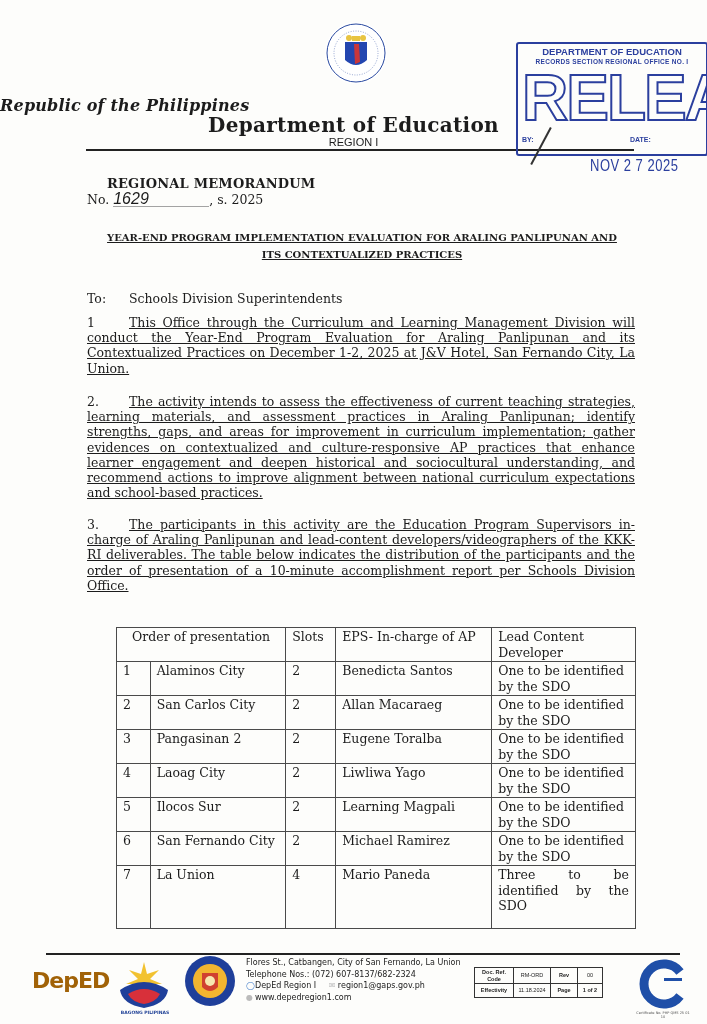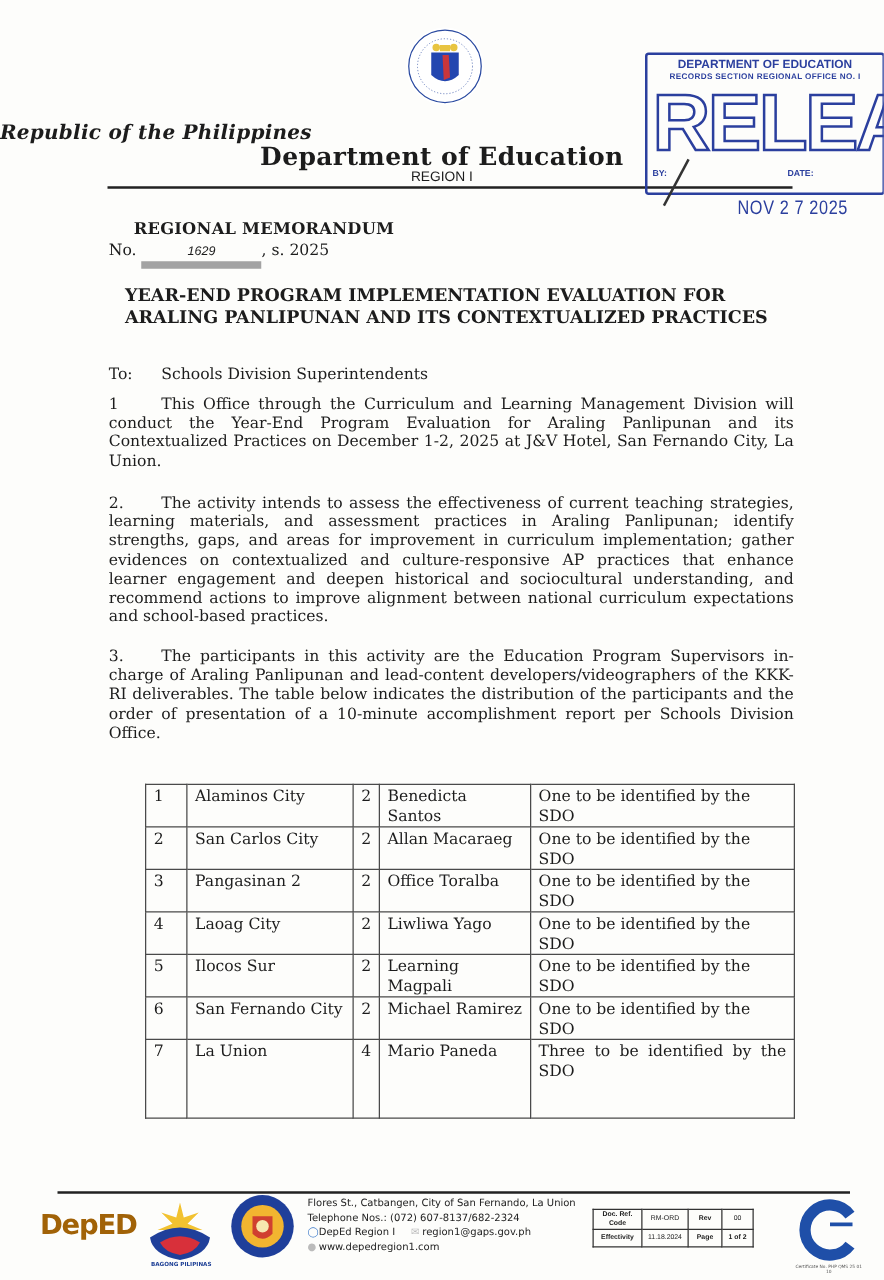--- a/index.html
+++ b/index.html
@@ -24,28 +24,28 @@
   .stamp-big { position:absolute; left:4px; top:22px; font-weight:bold; font-size:64px; line-height:64px; letter-spacing:-2px; color:transparent; -webkit-text-stroke:2px #2b3f9e; }
   .stamp-box { position:absolute; left:44px; top:36px; width:104px; height:38px; background:#fff; border:2px solid #2b3f9e; color:#c7283a; font-family:"Liberation Mono", monospace; font-size:21px; font-weight:bold; text-align:center; line-height:38px; }
   .stamp-by { position:absolute; left:4px; top:92px; font-size:7px; font-weight:bold; }
   .stamp-date { position:absolute; left:112px; top:92px; font-size:7px; font-weight:bold; }
   .stamp-date-val { left:590px; top:158px; font-family:"Liberation Sans", sans-serif; font-size:13px; color:#2b3f9e; letter-spacing:0.5px; transform:scaleY(1.2); }
   .pen-mark { left:540px; top:125px; width:2px; height:42px; background:#333; transform:rotate(28deg); }
 
   
   .memo-title { left:87px; top:176px; font-weight:bold; font-size:13px; letter-spacing:0.2px;margin-left:20px; }
   .memo-no { left:87px; top:192px; font-size:12.5px; }
-  .memo-no .line { display:inline-block; width:96px; border-bottom:6px solid #a3a3a3; text-align:center; font-family:"Liberation Sans", sans-serif; font-size:10px; font-style:italic; height:13px; line-height:12px; }
-
-  .subject { left:100px; width:524px; top:229px; text-align:left; font-weight:bold; font-size:14px; line-height:17px; }
+  .memo-no .line { display:inline-block; width:96px; border-bottom:1px solid #a3a3a3; text-align:left; font-family:"Liberation Sans", sans-serif; font-size:16px; font-style:italic; height:13px; line-height:12px; }
+
+  .subject { left:100px; width:524px; top:229px; text-align:center; font-weight:bold; font-size:10px; line-height:17px;text-decoration:underline; }
 
   .to { left:87px; top:291px; font-size:12.5px; }
   .to .lbl { display:inline-block; width:42px; }
 
-  .para { left:87px; width:548px; font-size:12.5px; line-height:15.2px; text-align:justify; }
+  .para { left:87px; width:548px; font-size:12.5px; line-height:15.2px; text-align:justify;text-decoration:underline; }
   .para .num { display:inline-block; width:42px; }
   .p1 { top:315px; }
   .p2 { top:394px; }
   .p3 { top:517px; }
 
   
   .tbl { left:116px; top:627px; width:520px; border-collapse:collapse; font-size:12.5px; line-height:15.5px; }
   .tbl td { border:1px solid #4a4a4a; padding:1px 6px; vertical-align:top; }
   .tbl .c-num { width:20px; }
   .tbl .c-sdo { width:120px; }
@@ -118,39 +118,45 @@
 </div>
 <div class="abs para p2">
   <span class="num">2.</span><span>The activity intends to assess the effectiveness of current teaching strategies, learning materials, and assessment practices in Araling Panlipunan; identify strengths, gaps, and areas for improvement in curriculum implementation; gather evidences on contextualized and culture-responsive AP practices that enhance learner engagement and deepen historical and sociocultural understanding, and recommend actions to improve alignment between national curriculum expectations and school-based practices.</span>
 </div>
 <div class="abs para p3">
   <span class="num">3.</span><span>The participants in this activity are the Education Program Supervisors in-charge of Araling Panlipunan and lead-content developers/videographers of the KKK-RI deliverables. The table below indicates the distribution of the participants and the order of presentation of a 10-minute accomplishment report per Schools Division Office.</span>
 </div>
 
 <table class="abs tbl">
   <tbody>
+      <tr>
+    <td colspan="2" style="text-align:center">Order of presentation</td>
+    <td class="c-slot">Slots</td>
+    <td class="c-eps">EPS- In-charge of AP</td>
+    <td class="c-dev">Lead Content Developer</td>
+  </tr>
   <tr>
     <td class="c-num">1</td>
     <td class="c-sdo">Alaminos City</td>
     <td>2</td>
     <td>Benedicta Santos</td>
     <td>One to be identified by the SDO</td>
   </tr>
   <tr>
     <td>2</td>
     <td>San Carlos City</td>
     <td>2</td>
     <td>Allan Macaraeg</td>
     <td>One to be identified by the SDO</td>
   </tr>
   <tr>
     <td>3</td>
     <td>Pangasinan 2</td>
     <td>2</td>
-    <td>Office Toralba</td>
+    <td>Eugene Toralba</td>
     <td>One to be identified by the SDO</td>
   </tr>
   <tr>
     <td>4</td>
     <td>Laoag City</td>
     <td>2</td>
     <td>Liwliwa Yago</td>
     <td>One to be identified by the SDO</td>
   </tr>
   <tr>

